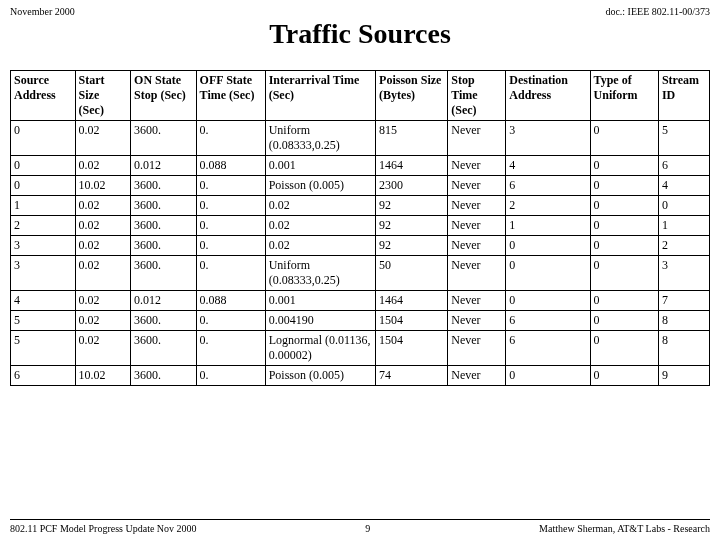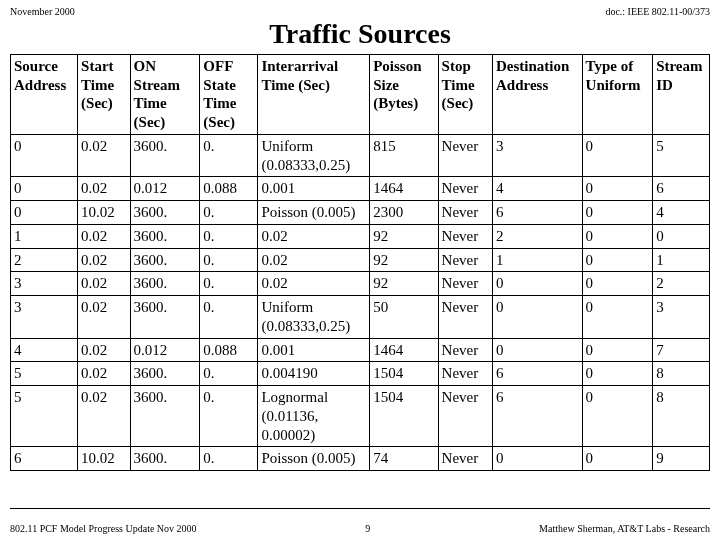--- a/index.html
+++ b/index.html
@@ -23,31 +23,31 @@
       display: flex;
       justify-content: space-between;
       font-size: 10px;
       margin-bottom: 2px;
     }
     .title {
       text-align: center;
       font-size: 28px;
       font-weight: bold;
       font-family: Times New Roman, Times, serif;
-      margin-bottom: 4px;
+      margin-bottom: 20px;
       line-height: 1.1;
     }
     .table-wrap {
       flex: 1;
       overflow: hidden;
     }
     table {
       width: 100%;
       border-collapse: collapse;
-      font-size: 15px;
+      font-size: 12px;
       font-family: Times New Roman, Times, serif;
     }
     th, td {
       border: 1px solid #000;
       padding: 2px 3px;
       vertical-align: top;
       line-height: 1.25;
     }
     th {
       font-weight: bold;
@@ -56,43 +56,43 @@
     }
     td {
       text-align: left;
     }
     .footer-bar {
       display: flex;
       justify-content: space-between;
       font-size: 10px;
       margin-top: 3px;
       border-top: 1px solid #000;
-      padding-top: 14px;
+      padding-top: 3px;
     }
   </style>
 </head>
 <body>
 
 <div class="page">
 
   <div class="header-bar">
     <span>November 2000</span>
     <span>doc.: IEEE 802.11-00/373</span>
   </div>
 
   <div class="title">Traffic Sources</div>
 
   <div class="table-wrap">
     <table>
       <thead>
         <tr>
 
         <th>Source Address</th>
-            <th>Start Time (Sec)</th>
-            <th>ON Stream Time (Sec)</th>
+            <th>Start Size (Sec)</th>
+            <th>ON State Stop (Sec)</th>
             <th>OFF State Time (Sec)</th>
             <th>Interarrival Time (Sec)</th>
             <th>Poisson Size (Bytes)</th>
             <th>Stop Time (Sec)</th>
             <th>Destination Address</th>
             <th>Type of Uniform</th>
             <th>Stream ID</th>
           </tr>
       </thead>
       <tbody>

